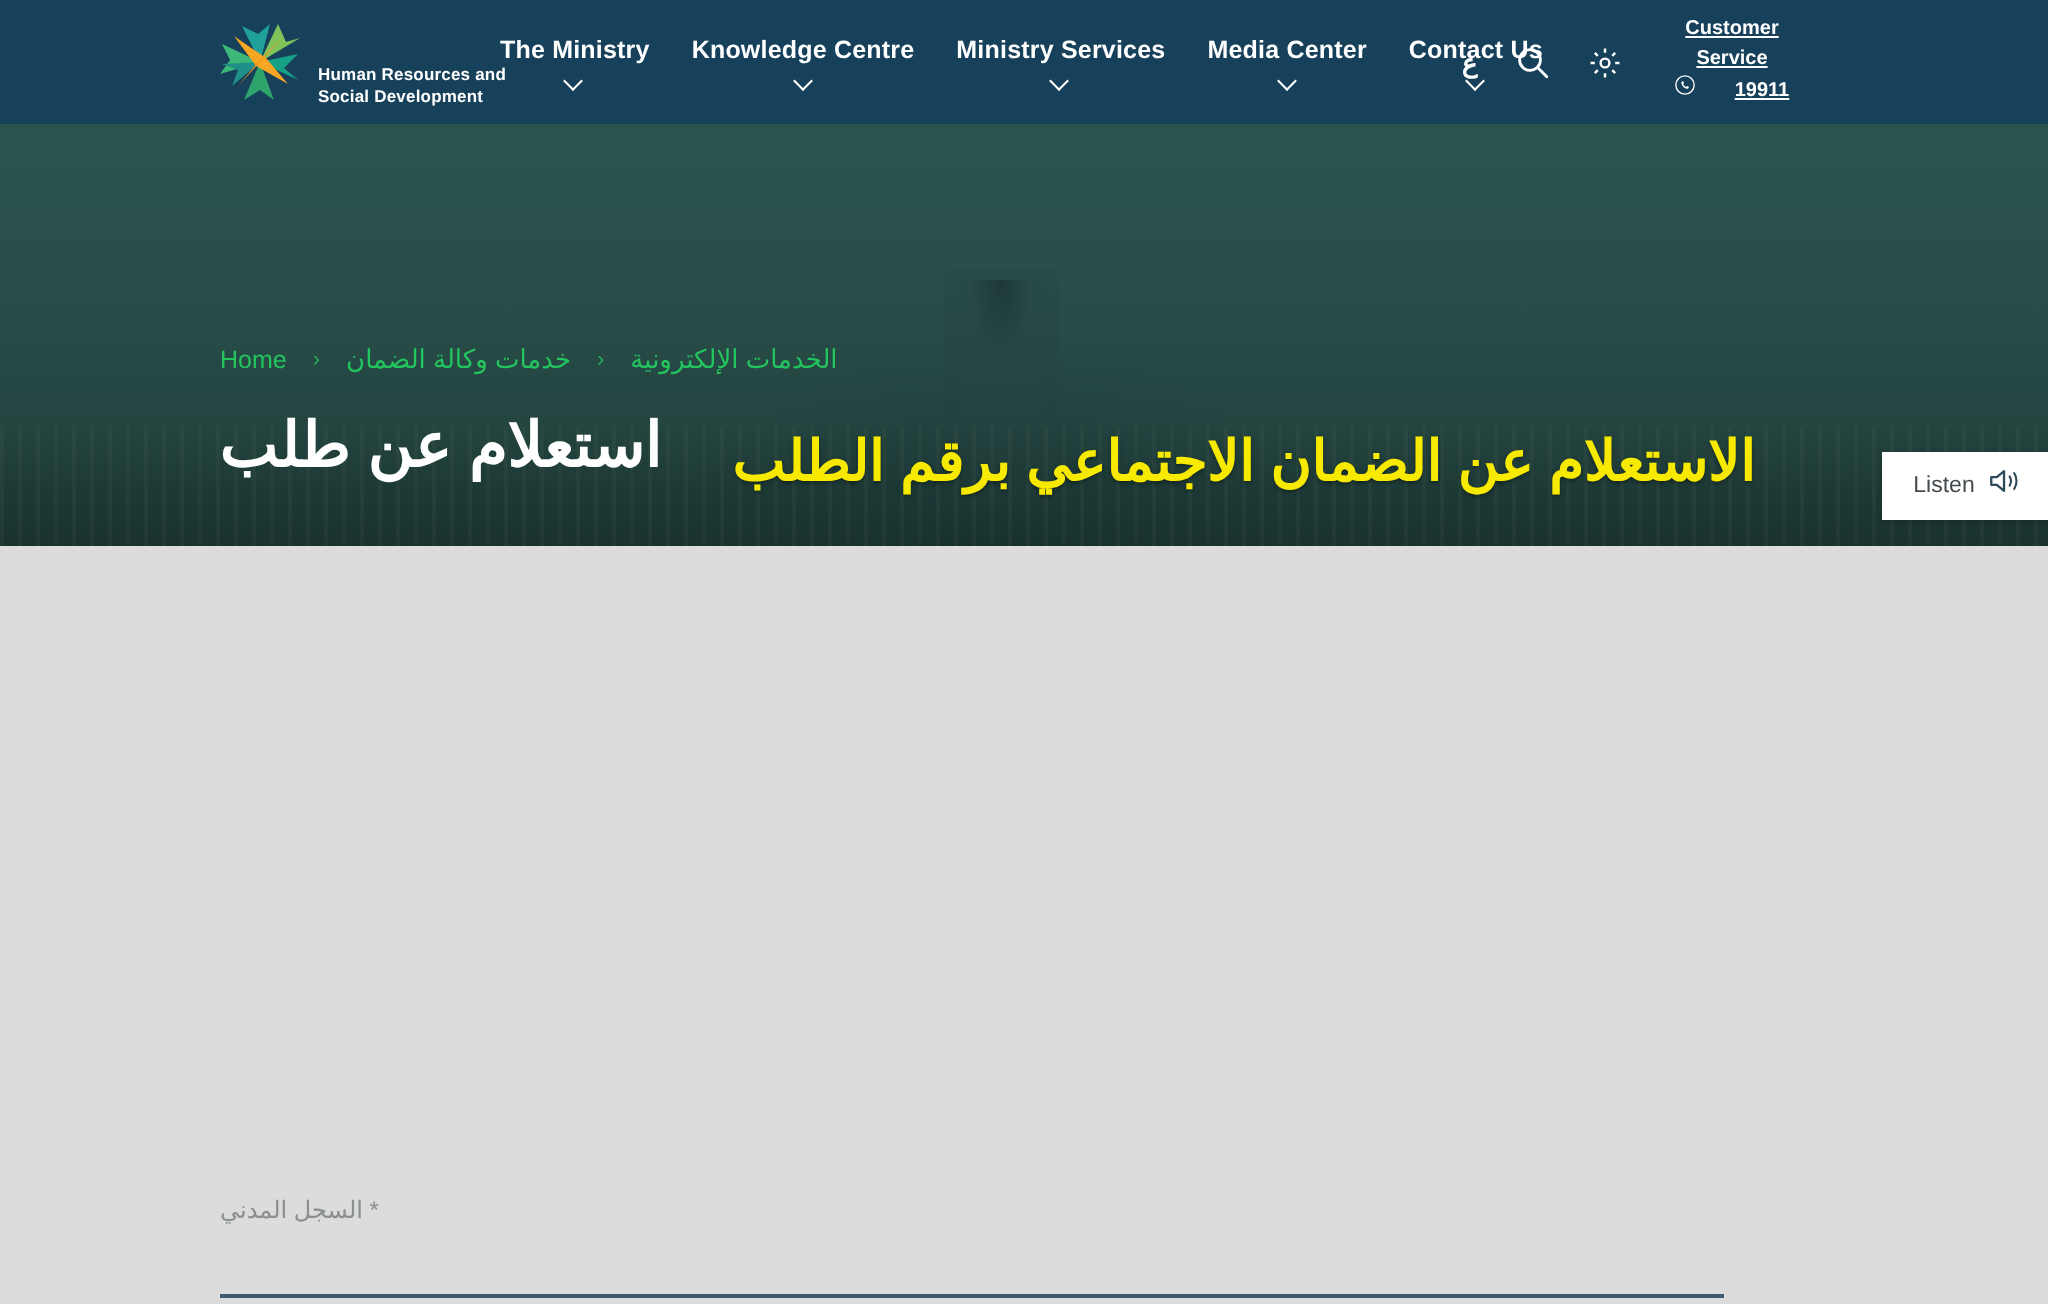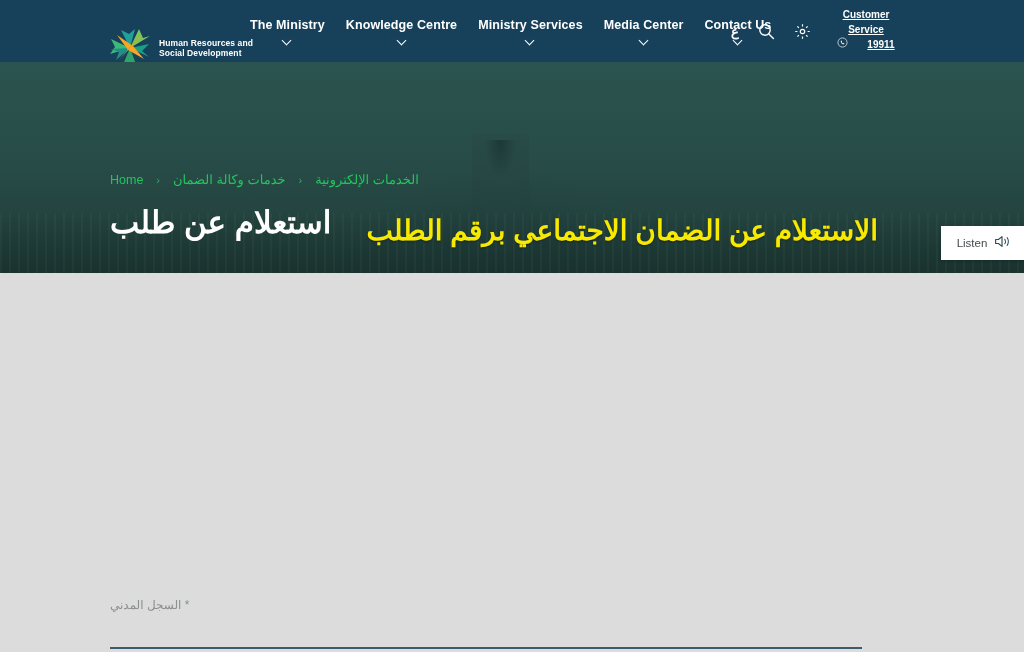--- a/index.html
+++ b/index.html
@@ -10,22 +10,22 @@
     position:relative;
   }
 
   
   .header {
     position:absolute; top:0; left:0; width:1024px; height:62px;
     background:#17405a;
     display:flex; align-items:center;
   }
   .logo-wrap {
-    position:absolute; left:108px; top:26px;
-    display:flex; align-items:center; gap:7px;
+    position:absolute; left:108px; top:9px;
+    display:flex; align-items:flex-end; gap:7px;
   }
   .logo-mark { width:44px; height:44px; position:relative; }
   .logo-text {
     color:#ffffff; font-size:8.5px; line-height:10.5px;
     font-weight:700; letter-spacing:0.1px; white-space:nowrap;
   }
 
   .nav { position:absolute; left:250px; top:0; height:62px;
          display:flex; align-items:center; gap:21px; }
   .nav-item {

